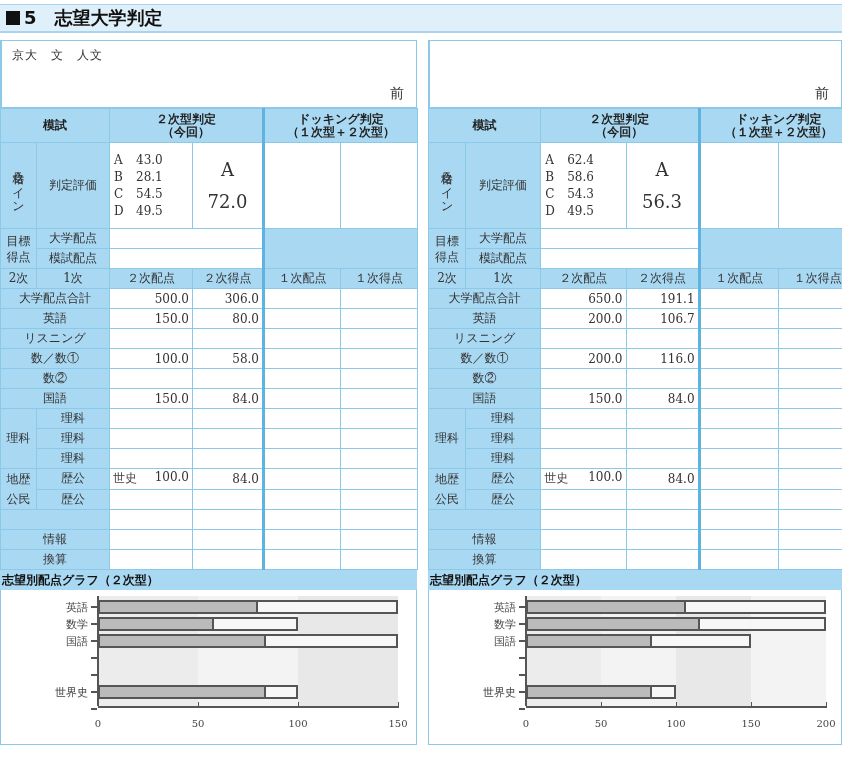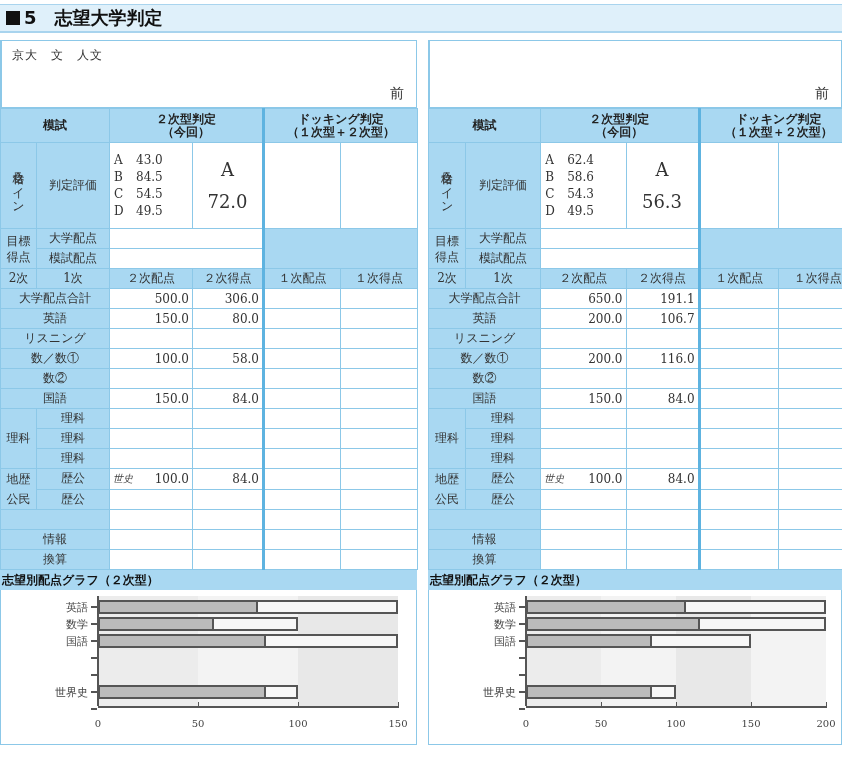--- a/index.html
+++ b/index.html
@@ -49,21 +49,21 @@
   td.lbl { background: #a9d8f2; text-align: center; color: #333; }
   td.hd { background: #a9d8f2; text-align: center; font-weight: bold; font-family: "DejaVu Sans", "Liberation Sans", sans-serif; font-size: 12px; line-height: 13px; color: #222; }
   td.val { background: #fff; text-align: right; padding-right: 6px; color: #333; }
   td.wh { background: #fff; }
   td.sep { border-left: 3px solid #5eb3e0 !important; }
   td.vert { writing-mode: vertical-rl; text-orientation: upright; text-align: center; font-size: 12px; letter-spacing: 1px; line-height: 14px; padding: 2px 0; }
   .lines { font-size: 12px; line-height: 17px; text-align: left; padding-left: 4px !important; }
   .lines div { display: flex; }
   .lines .g { width: 22px; }
   .big { text-align: center; font-size: 18px; line-height: 32px; }
-  .small-tag { font-size: 10px; float: left; color: #444; font-style: italic; }
+  .small-tag { font-size: 12px; float: left; color: #444; }
 
   .graph-title {
     background: #a9d8f2; height: 20px; font-family: "DejaVu Sans", "Liberation Sans", sans-serif;
     font-weight: bold; font-size: 12px; color: #111; line-height: 20px; padding-left: 2px;
   }
   .graph-box { border: 1px solid #8cc8e8; border-top: none; height: 155px; position: relative; background: #fff; }
   .band { position: absolute; top: 0; height: 110px; }
   .bar-max { position: absolute; height: 14px; background: #f7f7f7; border: 2px solid #555; }
   .bar-val { position: absolute; height: 14px; background: #bbbbbb; border: 2px solid #555; }
   .axis-x { position: absolute; height: 2px; background: #555; }
@@ -106,21 +106,21 @@
     <tr style="height:86px">
       <td class="lbl vert">合格ライン</td>
       <td class="lbl">判定評価</td>
       <td class="wh lines">
         <div>
                 <span class="g">A</span>
                 <span>43.0</span>
               </div>
         <div>
                 <span class="g">B</span>
-                <span>84.5</span>
+                <span>28.1</span>
               </div>
         <div>
                 <span class="g">C</span>
                 <span>54.5</span>
               </div>
         <div>
                 <span class="g">D</span>
                 <span>49.5</span>
               </div>
       </td>

